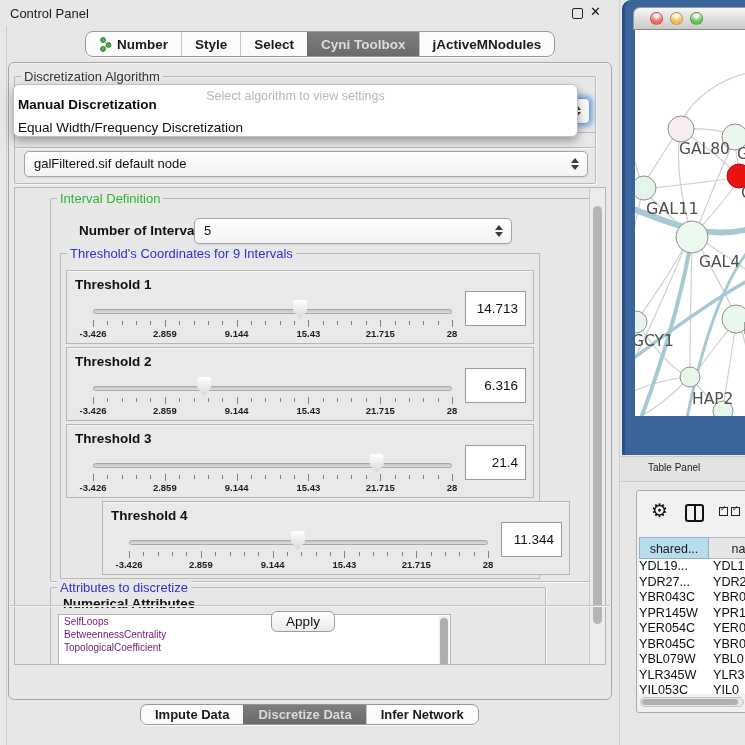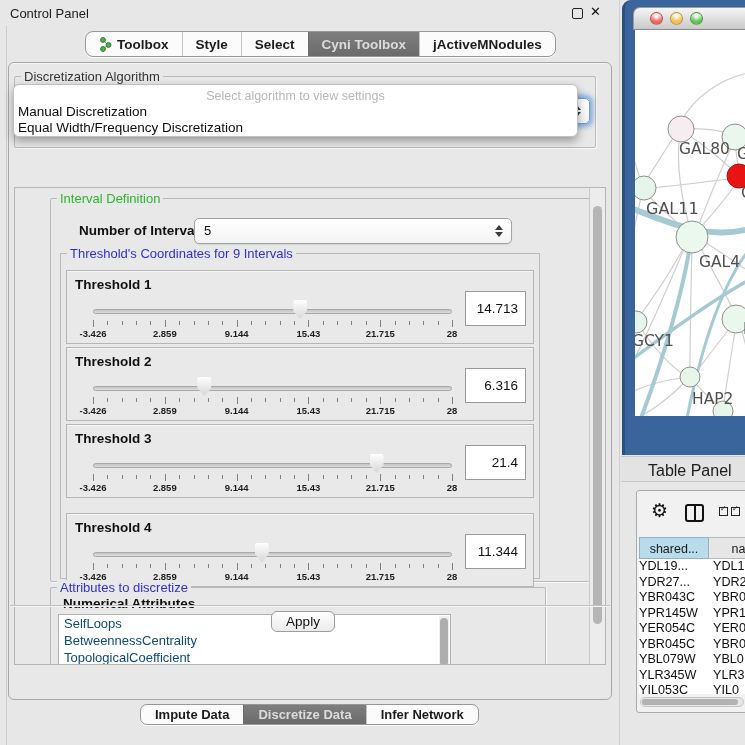--- a/index.html
+++ b/index.html
@@ -40,21 +40,21 @@
   .combo .stepper { position:absolute; right:8px; top:50%; transform:translateY(-50%); width:8px; height:14px; }
   .combo .stepper i { position:absolute; left:0; width:0; height:0; border-left:4px solid transparent; border-right:4px solid transparent; }
   .combo .stepper .up { top:1px; border-bottom:5px solid #3c3c3c; }
   .combo .stepper .dn { bottom:1px; border-top:5px solid #3c3c3c; }
   .combo.focused { box-shadow:0 0 5px 2.5px rgba(110,160,220,.85); border-color:#6d9fd8; }
 
   
   .popup { position:absolute; left:13px; top:84px; width:565px; height:53px; background:#ffffff; border:1px solid #c0c0c0; border-radius:6px; box-shadow:0 4px 10px rgba(0,0,0,.35); z-index:50; }
   .popup .prompt { position:absolute; top:4px; left:0; width:100%; text-align:center; font-size:12.5px; color:#b7b7b7; }
   .popup .opt { position:absolute; left:4px; font-size:13.5px; color:#0c0c0c; }
-  .popup .opt.b { font-weight:normal; top:19px; }
+  .popup .opt.b { font-weight:bold; top:12px; }
   .popup .opt.r { top:35px; }
 
   
   .scroll-wrap { position:absolute; left:5px; top:124px; width:592px; height:478px; border:1px solid #b5b5b5; background:#e8e8e8; overflow:hidden; }
   .vscroll { position:absolute; right:0; top:0; width:16px; height:100%; background:#ececec; border-left:1px solid #c9c9c9; }
   .vscroll .thumb { position:absolute; left:3px; top:18px; width:9px; height:418px; border-radius:5px; background:#b5b5b5; }
 
   .interval-group { left:35px; top:10px; width:573px; height:384px; }
   .noi-label { position:absolute; left:28px; top:24px; font-size:13.5px; font-weight:bold; color:#111; }
   .noi-combo { left:143px; top:19px; width:318px; height:26px; }
@@ -71,37 +71,37 @@
   .tick { position:absolute; top:1px; width:1px; background:#808080; }
   .tick.major { height:7px; }
   .tick.minor { height:4px; top:2px; }
   .tick-labels { position:absolute; left:0; top:57px; width:100%; height:11px; }
   .tick-label { position:absolute; transform:translateX(-50%); font-size:9.5px; font-weight:bold; color:#1d1d1d; white-space:nowrap; }
   .val-box { position:absolute; left:398px; top:20px; width:61px; height:35px; background:#ffffff; border:1px solid #9a9a9a; font-size:13.5px; color:#111; text-align:right; line-height:33px; padding-right:7px; }
 
   .attr-group { left:35px; top:399px; width:496px; height:120px; }
   .attr-sub { position:absolute; left:12px; top:8px; font-size:13.5px; font-weight:bold; color:#111; }
   .attr-list { position:absolute; left:7px; top:26px; width:393px; height:80px; background:#ffffff; border:1px solid #b3b3b3; overflow:hidden; }
-  .attr-item { font-size:13px; color:#0c4a6e; padding:1px 0 1px 5px; white-space:nowrap; }
+  .attr-item { font-size:10px; color:#701a75; padding:1px 0 1px 5px; white-space:nowrap; }
   .attr-vscroll { position:absolute; right:1px; top:1px; width:10px; height:78px; background:#f0f0f0; }
   .attr-vscroll .thumb { position:absolute; left:1px; top:2px; width:8px; height:48px; border-radius:4px; background:#aeaeae; }
 
   .divider { position:absolute; left:1px; top:542px; width:600px; height:2px; background:#c2c2c2; border-bottom:1px solid #f4f4f4; }
   .apply-btn { position:absolute; left:262px; top:548px; width:64px; height:21px; border:1px solid #9d9d9d; border-radius:6px; background:linear-gradient(#ffffff,#ebebeb); font-size:13.5px; color:#111; text-align:center; line-height:19px; box-shadow:0 1px 0 rgba(255,255,255,.9); }
 
   
   .net-win { position:absolute; left:622px; top:0; width:123px; height:455px; background:#3a659c; border-left:3px solid #2b4f80; border-radius:9px 0 0 0; }
   .net-titlebar { position:absolute; left:8px; top:7px; width:115px; height:23px; background:linear-gradient(#f6f6f6,#c9c9c9); border:1px solid #9b9b9b; border-bottom-color:#8a8a8a; border-radius:7px 0 0 0; }
   .light { position:absolute; top:4px; width:13px; height:13px; border-radius:50%; border:1px solid rgba(0,0,0,.25); box-shadow:inset 0 2px 2px rgba(255,255,255,.6); }
   .net-canvas { position:absolute; left:10px; top:30px; width:113px; height:386px; background:#ffffff; overflow:hidden; }
   .net-canvas svg { display:block; }
 
   
   .tp-bar { position:absolute; left:621px; top:456px; width:124px; height:26px; background:#e3e3e3; border-top:1px solid #c9c9c9; border-bottom:1px solid #c9c9c9; }
-  .tp-bar span { position:absolute; left:27px; top:5px; font-size:16px; color:#1c1c1c;text-align:center; }
+  .tp-bar span { position:absolute; left:27px; top:5px; font-size:10px; color:#1c1c1c;text-align:center; }
   .tp-body { position:absolute; left:636px; top:490px; width:120px; height:223px; background:#f1f1f1; border:1px solid #ababab; border-radius:3px; }
   .tp-toolbar { position:absolute; left:0; top:0; width:100%; height:42px; }
   .tb-gear { position:absolute; left:14px; top:8px; font-size:19px; color:#111; }
   .tb-split { position:absolute; left:48px; top:13px; width:19px; height:18px; border:2px solid #111; border-radius:3px; }
   .tb-split::after { content:""; position:absolute; left:50%; top:0; width:2px; height:100%; background:#111; transform:translateX(-1px); }
   .tb-checks { position:absolute; left:82px; top:16px; display:flex; gap:3px; }
   .mini-check { width:9px; height:9px; border:1.3px solid #222; position:relative; }
   .mini-check::after { content:"✓"; position:absolute; left:0px; top:-4px; font-size:8px; color:#222; }
   .tp-table { position:absolute; left:2px; top:46px; width:130px; }
   .tp-header { display:flex; }
@@ -132,21 +132,21 @@
 
     <div class="seg-bar top-tabs" id="topTabs">
         <div class="seg">
           <svg class="net-icon" viewBox="0 0 13 15">
             <line x1="4" y1="3" x2="9" y2="8" stroke="#8a8a8a"></line>
             <line x1="4" y1="12" x2="9" y2="8" stroke="#8a8a8a"></line>
             <circle cx="4" cy="3" r="2.4" fill="#4caf50" stroke="#2d7a31"></circle>
             <circle cx="4" cy="12" r="2.4" fill="#4caf50" stroke="#2d7a31"></circle>
             <circle cx="9.5" cy="8" r="2.4" fill="#4caf50" stroke="#2d7a31"></circle>
           </svg>
-          <span>Toolbox</span>
+          <span>Number</span>
         </div>
         <div class="seg">
           <span>Style</span>
         </div>
         <div class="seg">
           <span>Select</span>
         </div>
         <div class="seg selected">
           <span>Cyni Toolbox</span>
         </div>
@@ -160,20 +160,30 @@
       <div class="group disc-group">
         <span class="group-label">Discretization Algorithm</span>
         <div class="combo focused" style="left:7px; top:21px; width:568px; height:26px;">
           <span class="stepper">
               <i class="up"></i>
               <i class="dn"></i>
             </span>
         </div>
       </div>
 
+      <div class="group tabledata-group">
+        <span class="group-label">Table Data</span>
+        <div class="combo" style="left:9px; top:18px; width:564px; height:26px;">
+          <span>galFiltered.sif default node</span>
+          <span class="stepper">
+              <i class="up"></i>
+              <i class="dn"></i>
+            </span>
+        </div>
+      </div>
 
       <div class="scroll-wrap">
         <div class="group interval-group">
           <span class="group-label green">Interval Definition</span>
           <span class="noi-label">Number of Intervals</span>
           <div class="combo noi-combo">
             <span>5</span>
             <span class="stepper">
                 <i class="up"></i>
                 <i class="dn"></i>
@@ -307,21 +317,21 @@
                       <span class="tick-label" style="left:0%">-3.426</span>
                       <span class="tick-label" style="left:20%">2.859</span>
                       <span class="tick-label" style="left:40%">9.144</span>
                       <span class="tick-label" style="left:60%">15.43</span>
                       <span class="tick-label" style="left:80%">21.715</span>
                       <span class="tick-label" style="left:100%">28</span>
                     </div>
                   </div>
                   <div class="val-box">21.4</div>
                 </div>
-                <div class="thresh-box" style="top: 259px;">
+                <div class="thresh-box" style="top: 247px; margin-left: 36px;">
                   <span class="thresh-label">Threshold 4</span>
                   <div class="slider">
                     <div class="track"></div>
                     <div class="thumb-sl" style="left:46.99929994272259%"></div>
                     <div class="ticks">
                       <span class="tick major" style="left:0%"></span>
                       <span class="tick minor" style="left:4%"></span>
                       <span class="tick minor" style="left:8%"></span>
                       <span class="tick minor" style="left:12%"></span>
                       <span class="tick minor" style="left:16%"></span>

